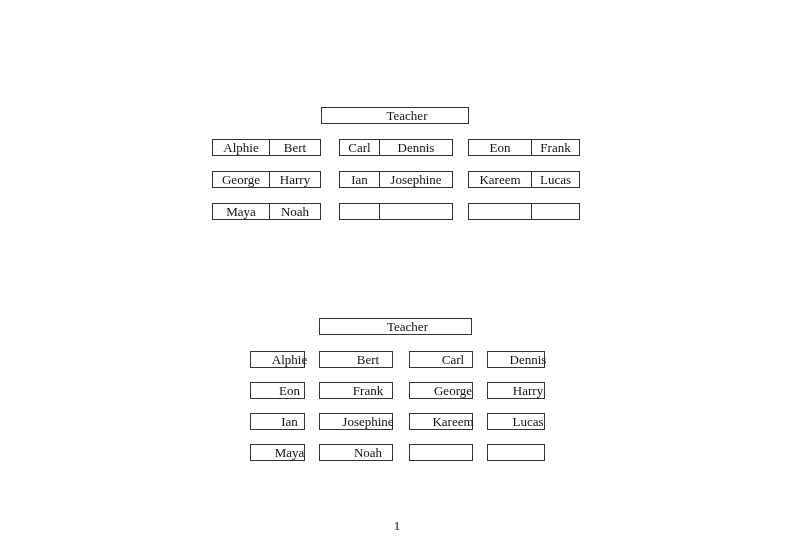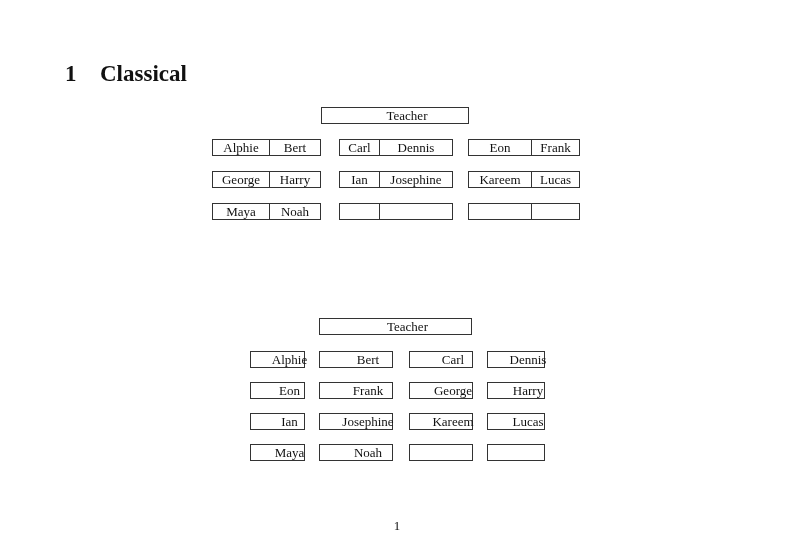--- a/index.html
+++ b/index.html
@@ -77,23 +77,20 @@
     text-align: center;
     font-size: 13px;
     color: #111111;
   }
 </style>
 </head>
 <body>
 
 <div class="page">
 
-  <div class="section-heading" style="top:62px;">
-    <span class="section-number">1</span><span>Classical</span>
-  </div>
 
   <div class="box" style="left:321px; top:107px; width:148px;">Teacher</div>
 
   <div class="desk-pair" style="left:212px; top:139px; width:109px;">
     <div class="seat-cell left" style="width:57px;">Alphie</div>
     <div class="seat-cell right">Bert</div>
   </div>
   <div class="desk-pair" style="left:339px; top:139px; width:114px;">
     <div class="seat-cell left" style="width:40px;">Carl</div>
     <div class="seat-cell right">Dennis</div>

